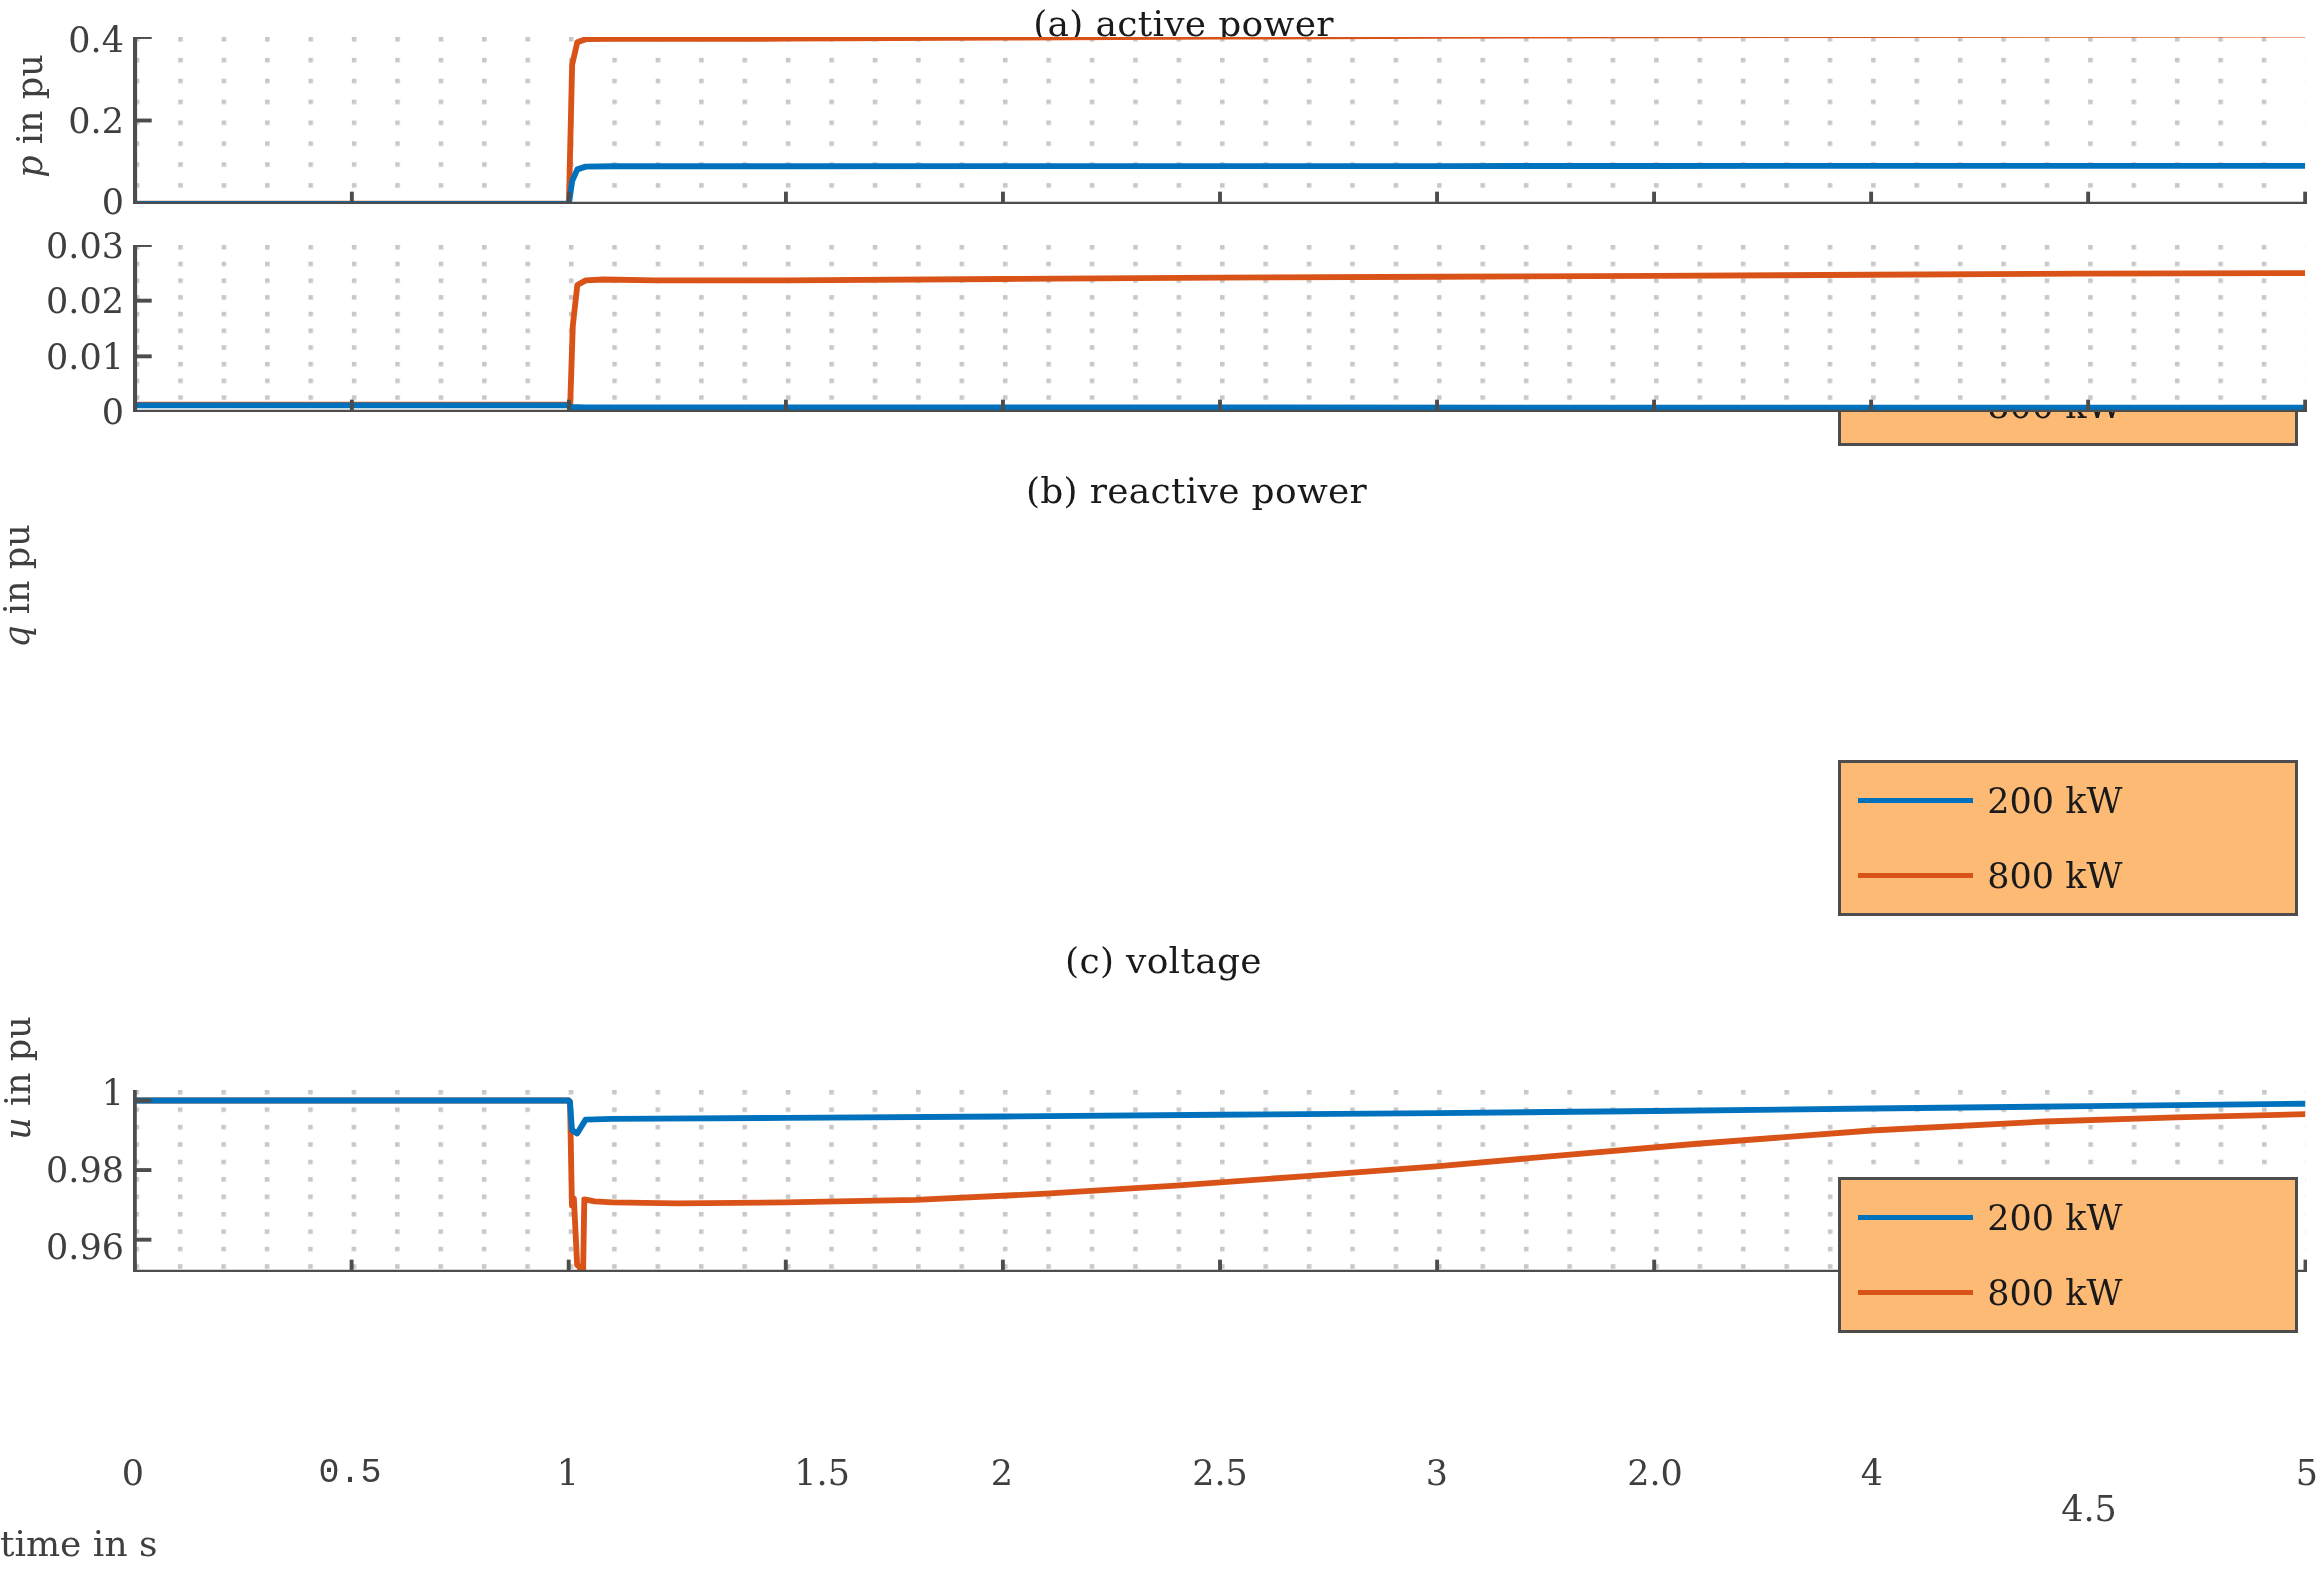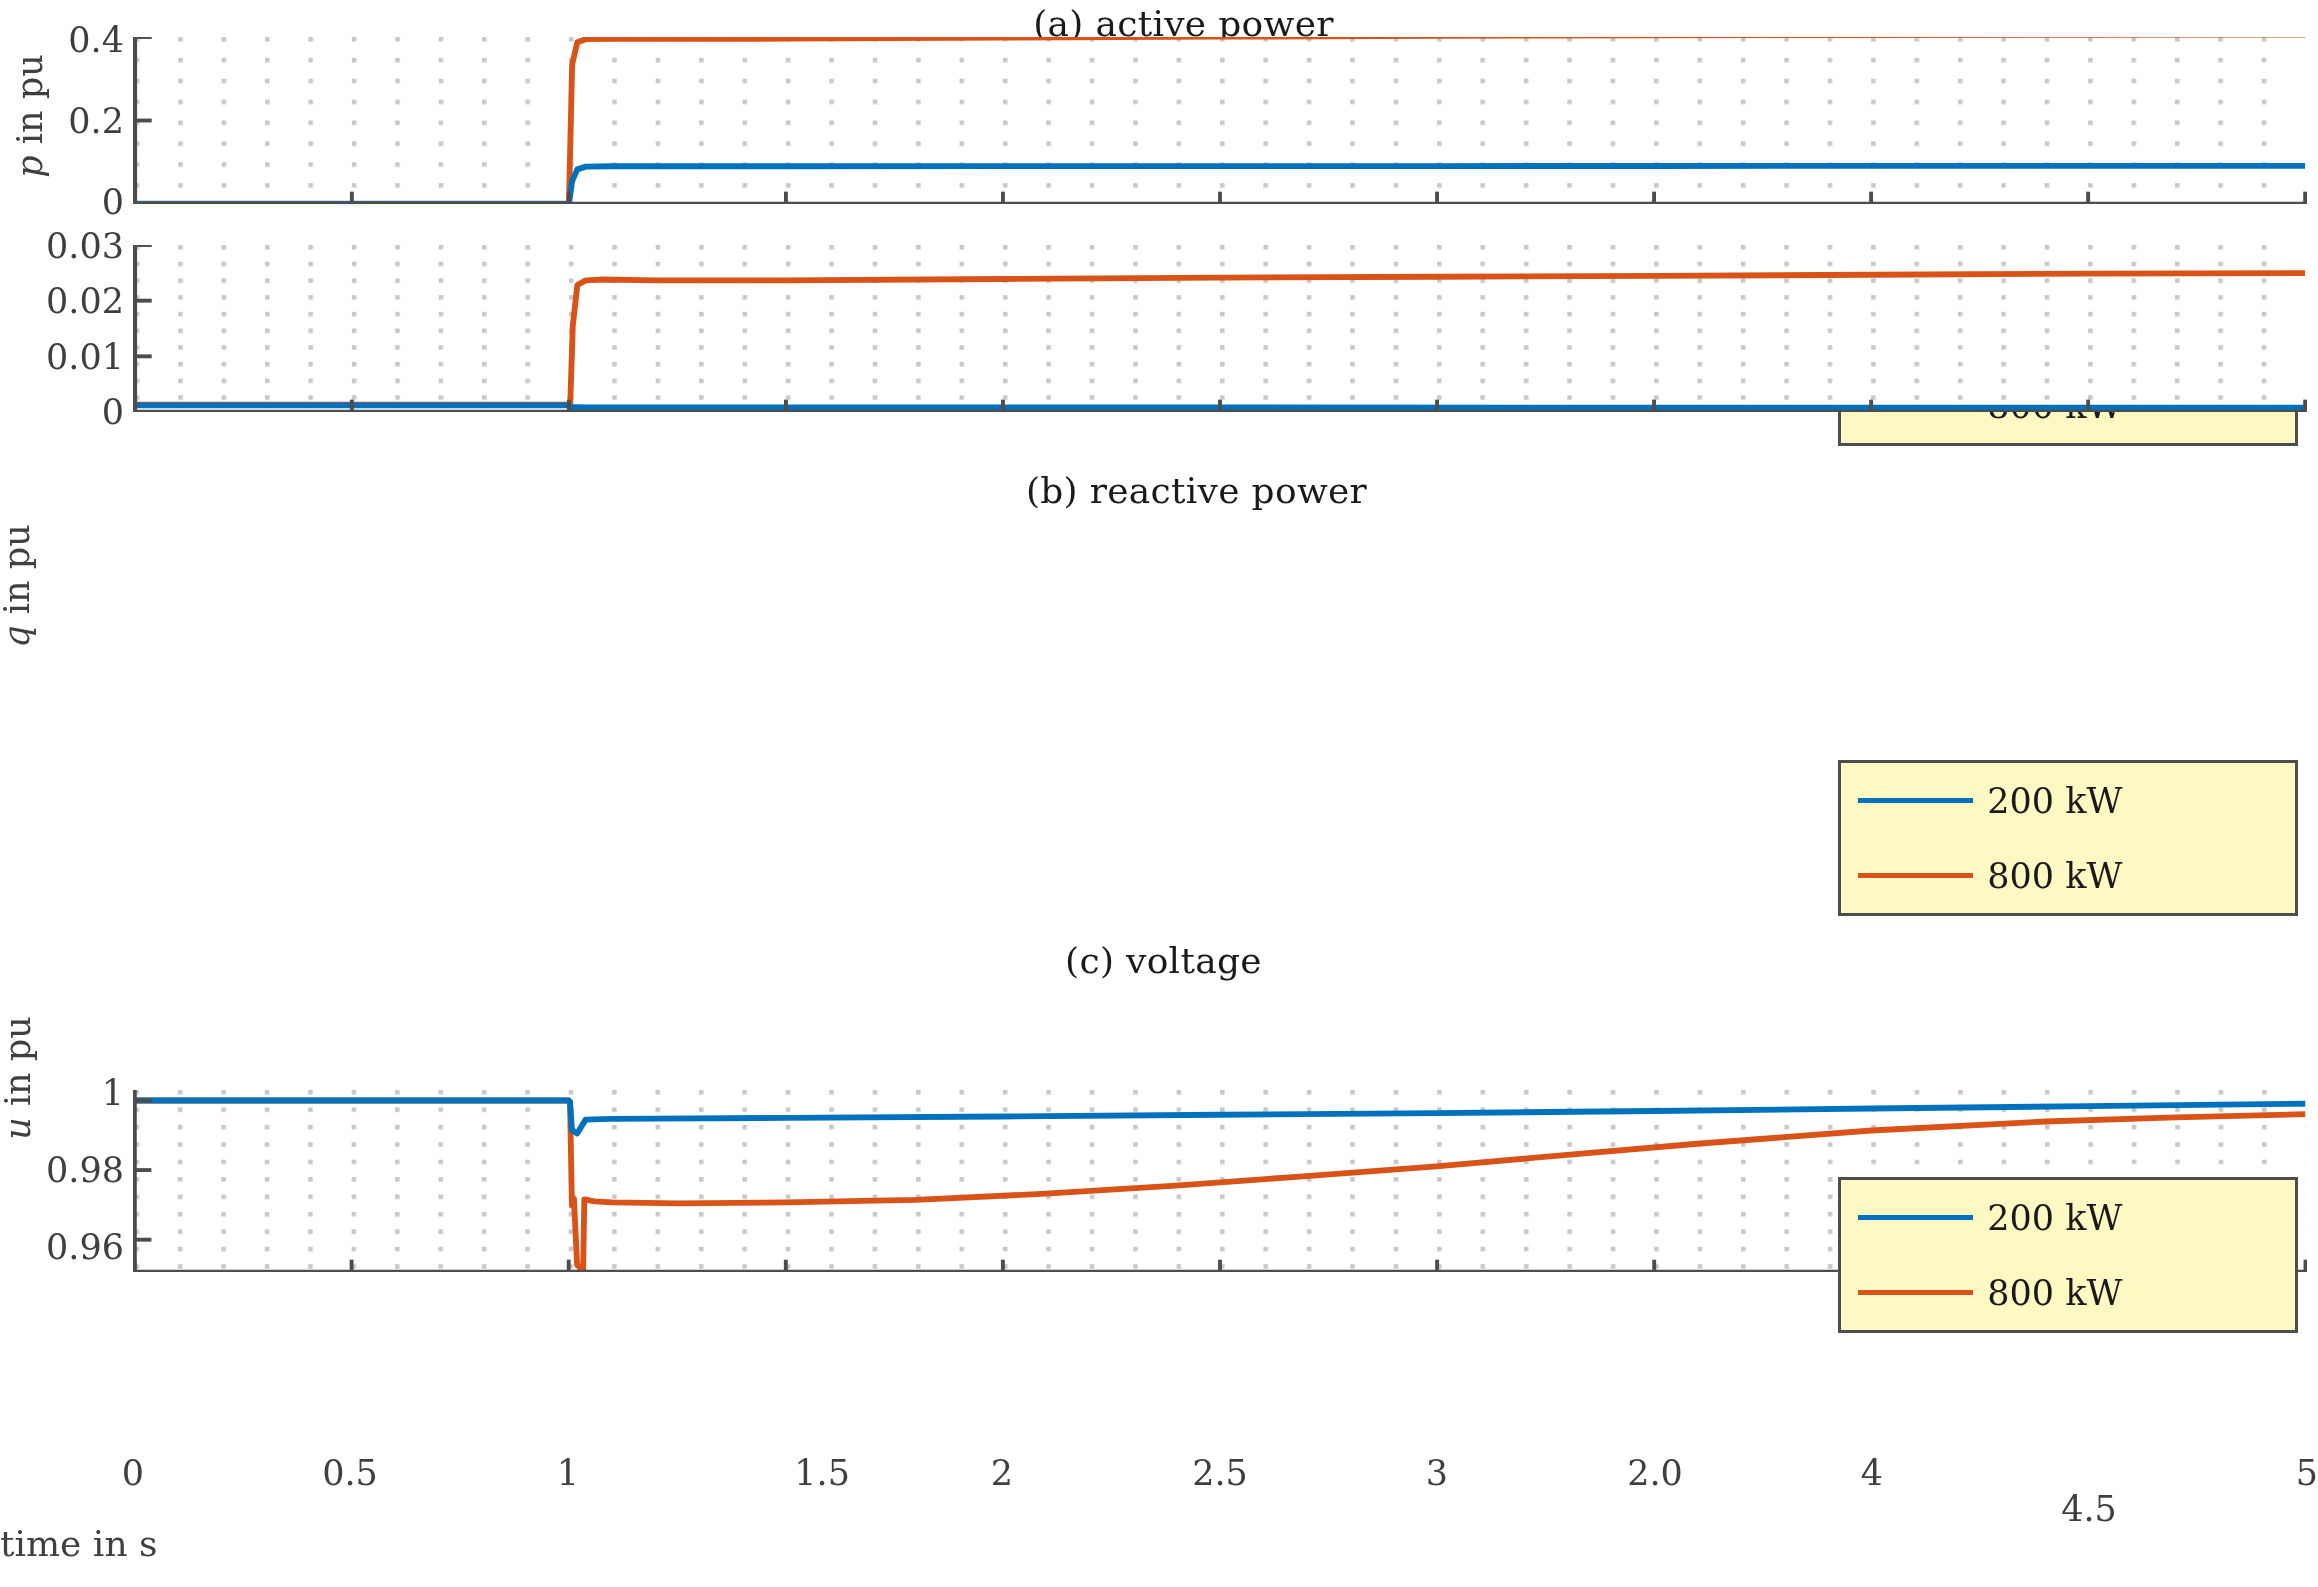--- a/index.html
+++ b/index.html
@@ -61,21 +61,21 @@
   }
   .xtick {
     text-align: center;
   }
   svg.axes {
     position: absolute;
     display: block;
   }
   .legend-box {
     position: absolute;
-    background: #fef9c3;
+    background: #fdba74;
     border: 3.3px solid #4d4d4d;
     box-sizing: border-box;
     display: flex;
     flex-direction: column;
     justify-content: center;
   }
   .legend-row {
     display: flex;
     align-items: center;
     height: 50%;
@@ -252,21 +252,21 @@
       <div class="legend-swatch" style="background:#0072BD;"></div>
       <div class="legend-text">200 kW</div>
     </div>
     <div class="legend-row">
       <div class="legend-swatch" style="background:#D95319;"></div>
       <div class="legend-text">800 kW</div>
     </div>
   </div>
 
   <div class="tick-label xtick" style="left:68px;  top:1453px; width:130px;">0</div>
-  <div class="tick-label xtick" style="left:285px;  top:1453px; width:130px;">0.5</div>
+  <div class="tick-label xtick" style="left:285px;  top:1453px; width:130px;font-family:Liberation Mono, monospace;">0.5</div>
   <div class="tick-label xtick" style="left:503px;  top:1453px; width:130px;">1</div>
   <div class="tick-label xtick" style="left:720px; top:1453px; width:130px;text-align:right;">1.5</div>
   <div class="tick-label xtick" style="left:937px; top:1453px; width:130px;">2</div>
   <div class="tick-label xtick" style="left:1155px; top:1453px; width:130px;">2.5</div>
   <div class="tick-label xtick" style="left:1372px; top:1453px; width:130px;">3</div>
   <div class="tick-label xtick" style="left:1590px; top:1453px; width:130px;">2.0</div>
   <div class="tick-label xtick" style="left:1807px; top:1453px; width:130px;">4</div>
   <div class="tick-label xtick" style="left:2024px; top:1453px; width:130px;margin-top:36px;">4.5</div>
   <div class="tick-label xtick" style="left:2242px; top:1453px; width:130px;">5</div>
 

